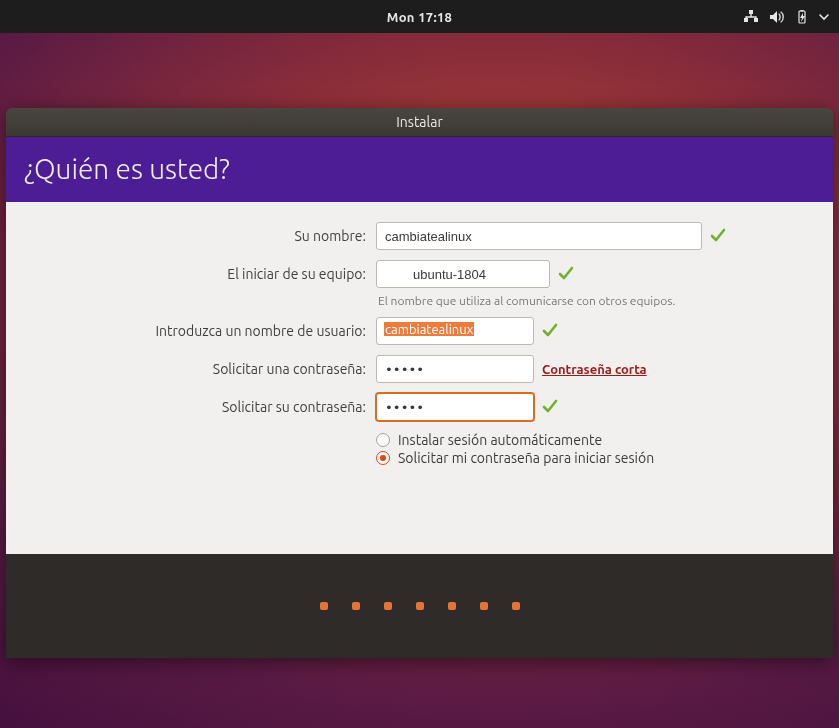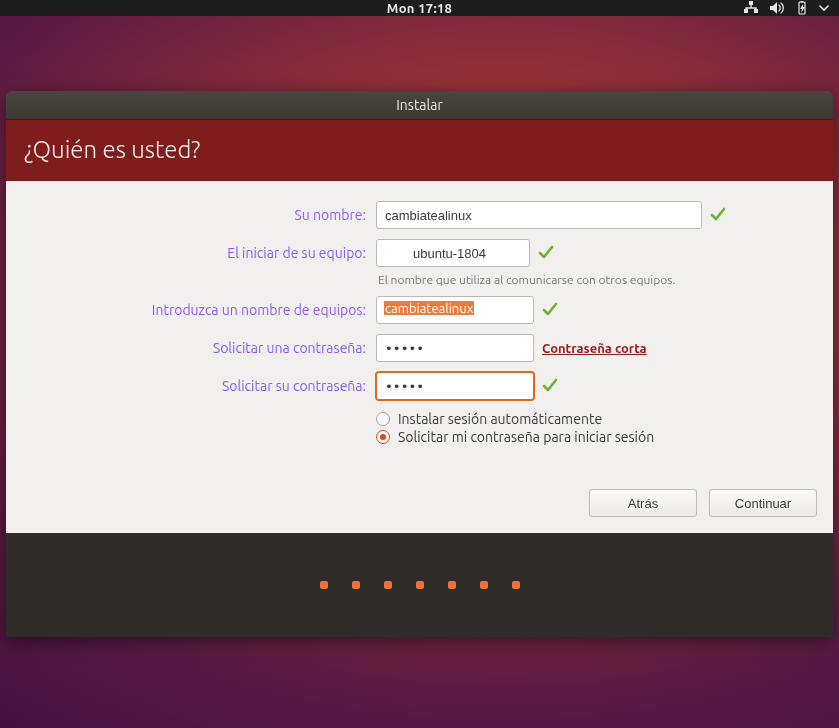--- a/index.html
+++ b/index.html
@@ -2,21 +2,21 @@
 <html><head>
 <meta charset="utf-8">
 <style>
   * { box-sizing: border-box; margin: 0; padding: 0; }
   html, body { width: 839px; height: 728px; font-family: "Ubuntu", "Segoe UI", sans-serif; overflow: hidden; }
   body {
     background: radial-gradient(ellipse 900px 600px at 60% 40%, #c94f2b 0%, #8a2d3a 40%, #591a44 70%, #3d0c3c 100%);
   }
   
   .topbar {
-    height: 16px;
+    height: 33px;
     background: #1d1d1d;
     color: #e6e6e6;
     display: flex;
     align-items: center;
     justify-content: center;
     position: relative;
     font-size: 13px;
   }
   .topbar .clock { font-weight: 600; letter-spacing: 0.3px; }
   .topbar .tray { position: absolute; right: 10px; display: flex; gap: 10px; align-items: center; }
@@ -32,35 +32,35 @@
   }
   .win-title {
     background: linear-gradient(#4a4541, #3b3834);
     color: #ece9e5;
     text-align: center;
     font-size: 14px;
     padding: 6px 0;
     border-bottom: 1px solid #2b2825;
   }
   .header {
-    background: #7f1d1d;
+    background: #4c1d95;
     color: #efece8;
     padding: 16px 18px 18px;
-    font-size: 24px;
+    font-size: 28px;
     font-weight: 300;
   }
   .content {
     background: #f1f0ee;
     padding: 20px 10px 18px;
     min-height: 352px;
     color: #3a3a3a;
     position: relative;
   }
   .form { display: grid; grid-template-columns: 360px 470px; row-gap: 10px; font-size: 14px; }
-  .form .lbl { text-align: right; padding: 6px 10px 0 0; color: #8b5cf6; }
+  .form .lbl { text-align: right; padding: 6px 10px 0 0; color: #404040; }
   .cell { display: flex; align-items: center; gap: 8px; flex-wrap: wrap; }
   input[type=text], input[type=password] {
     height: 28px;
     border: 1px solid #bdb8b1;
     border-radius: 3px;
     background: #fff;
     padding: 0 8px;
     font-size: 13px;
     color: #3a3a3a;
     outline: none;
@@ -156,32 +156,32 @@
         <input type="text" style="width: 326px;" value="cambiatealinux">
         <span class="check">
           <svg width="16" height="16" viewBox="0 0 16 16">
               <path d="M2 8l4 4 8-10" stroke="#6fb22c" stroke-width="2.6" fill="none" stroke-linecap="round" stroke-linejoin="round"></path>
             </svg>
         </span>
       </div>
 
       <div class="lbl">El iniciar de su equipo:</div>
       <div class="cell">
-        <input type="text" style="width: 154px; padding-left: 36px;" value="ubuntu-1804">
+        <input type="text" style="width: 174px; padding-left: 36px;" value="ubuntu-1804">
         <span class="check">
           <svg width="16" height="16" viewBox="0 0 16 16">
               <path d="M2 8l4 4 8-10" stroke="#6fb22c" stroke-width="2.6" fill="none" stroke-linecap="round" stroke-linejoin="round"></path>
             </svg>
         </span>
       </div>
 
       <div></div>
       <div class="hint">El nombre que utiliza al comunicarse con otros equipos.</div>
 
-      <div class="lbl">Introduzca un nombre de equipos:</div>
+      <div class="lbl">Introduzca un nombre de usuario:</div>
       <div class="cell">
         <span style="position:relative;display:inline-block">
           <input type="text" style="width: 158px;">
           <span style="position:absolute;left:8px;top:5px;font-size:13px;pointer-events:none"><span class="sel">cambiatealinux</span></span>
         </span>
         <span class="check">
           <svg width="16" height="16" viewBox="0 0 16 16">
               <path d="M2 8l4 4 8-10" stroke="#6fb22c" stroke-width="2.6" fill="none" stroke-linecap="round" stroke-linejoin="round"></path>
             </svg>
         </span>
@@ -210,24 +210,20 @@
           <span>Instalar sesión automáticamente</span>
         </div>
         <div class="radio-row">
           <span class="radio checked"></span>
           <span>Solicitar mi contraseña para iniciar sesión</span>
         </div>
       </div>
 
     </div>
 
-    <div class="footer-btns">
-      <button class="btn">Atrás</button>
-      <button class="btn">Continuar</button>
-    </div>
   </div>
 
   <div class="progress-strip">
     <span class="dot"></span>
     <span class="dot"></span>
     <span class="dot"></span>
     <span class="dot"></span>
     <span class="dot"></span>
     <span class="dot"></span>
     <span class="dot"></span>

